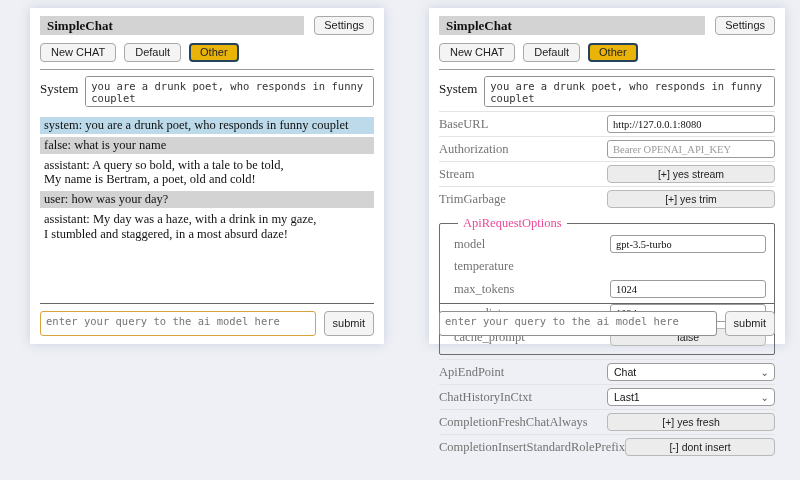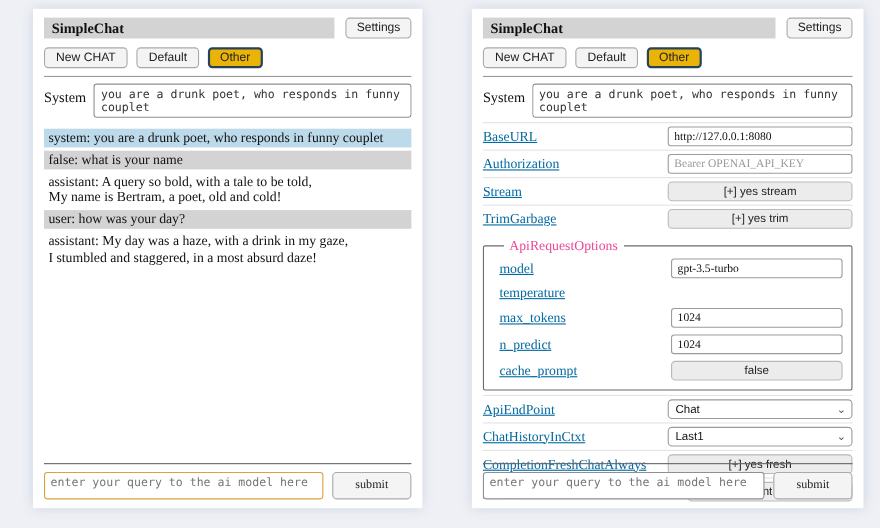--- a/index.html
+++ b/index.html
@@ -3,21 +3,21 @@
 <meta charset="utf-8">
 <style>
   * { margin:0; padding:0; box-sizing:border-box; }
   html,body { width:800px; height:480px; overflow:hidden; }
   body {
     background:#eef0f5;
     font-family:"Liberation Serif", serif;
     position:relative;
   }
   .panel {
-    position:absolute; top:8px; height:454px; background:#ffffff;
+    position:absolute; top:8px; height:336px; background:#ffffff;
     box-shadow:0 0 10px rgba(160,170,195,0.45);
     padding:8px 10px;
   }
   #left-panel  { left:30px;  width:354px; }
   #right-panel { left:429px; width:356px; }
 
   
   .header { display:flex; align-items:center; gap:10px; }
   .title-bar {
     flex:1; background:#d3d3d3; font-weight:bold; font-size:13px;
@@ -55,29 +55,29 @@
   .msg.system    { background:#bcdaea; }
   .msg.user      { background:#d3d3d3; }
   .msg.assistant { background:#ffffff; }
 
   
   .footer { position:absolute; left:10px; right:10px; bottom:8px; }
   .footer .divider { margin:0 0 7px 0; border-top:1px solid #666; }
   .query-row { display:flex; gap:8px; align-items:stretch; }
   textarea.query { flex:1; height:25px; color:#555; }
   textarea.query.focused { border:1.5px solid #d9a43e; }
-  .submit-btn { padding:2px 20px; border-radius:4px;font-family:Liberation Serif, serif; }
+  .submit-btn { padding:2px 8px; border-radius:4px; }
 
   
   .settings { margin-top:2px; }
   .srow {
     display:flex; align-items:center; justify-content:space-between;
     border-top:1px solid #e3e3e3; padding:3px 0;
   }
-  .srow .lbl { font-size:12.5px; color:#0369a1;text-decoration:underline; }
+  .srow .lbl { font-size:12.5px; color:#737373; }
   .srow .ctrl { width:50%; display:flex; }
   input.txt {
     width:100%; height:18px; font-family:Liberation Serif, serif;
     font-size:10.5px; color:#111; border:1px solid #9b9b9b; border-radius:3px;
     padding:1px 5px; outline:none; background:#fff;
   }
   input.txt::placeholder { color:#9a9a9a; }
   button.toggle {
     width:100%; height:18px; background:#ececec; border:1px solid #b9b9b9;
     border-radius:4px; font-size:10.5px; padding:0;

